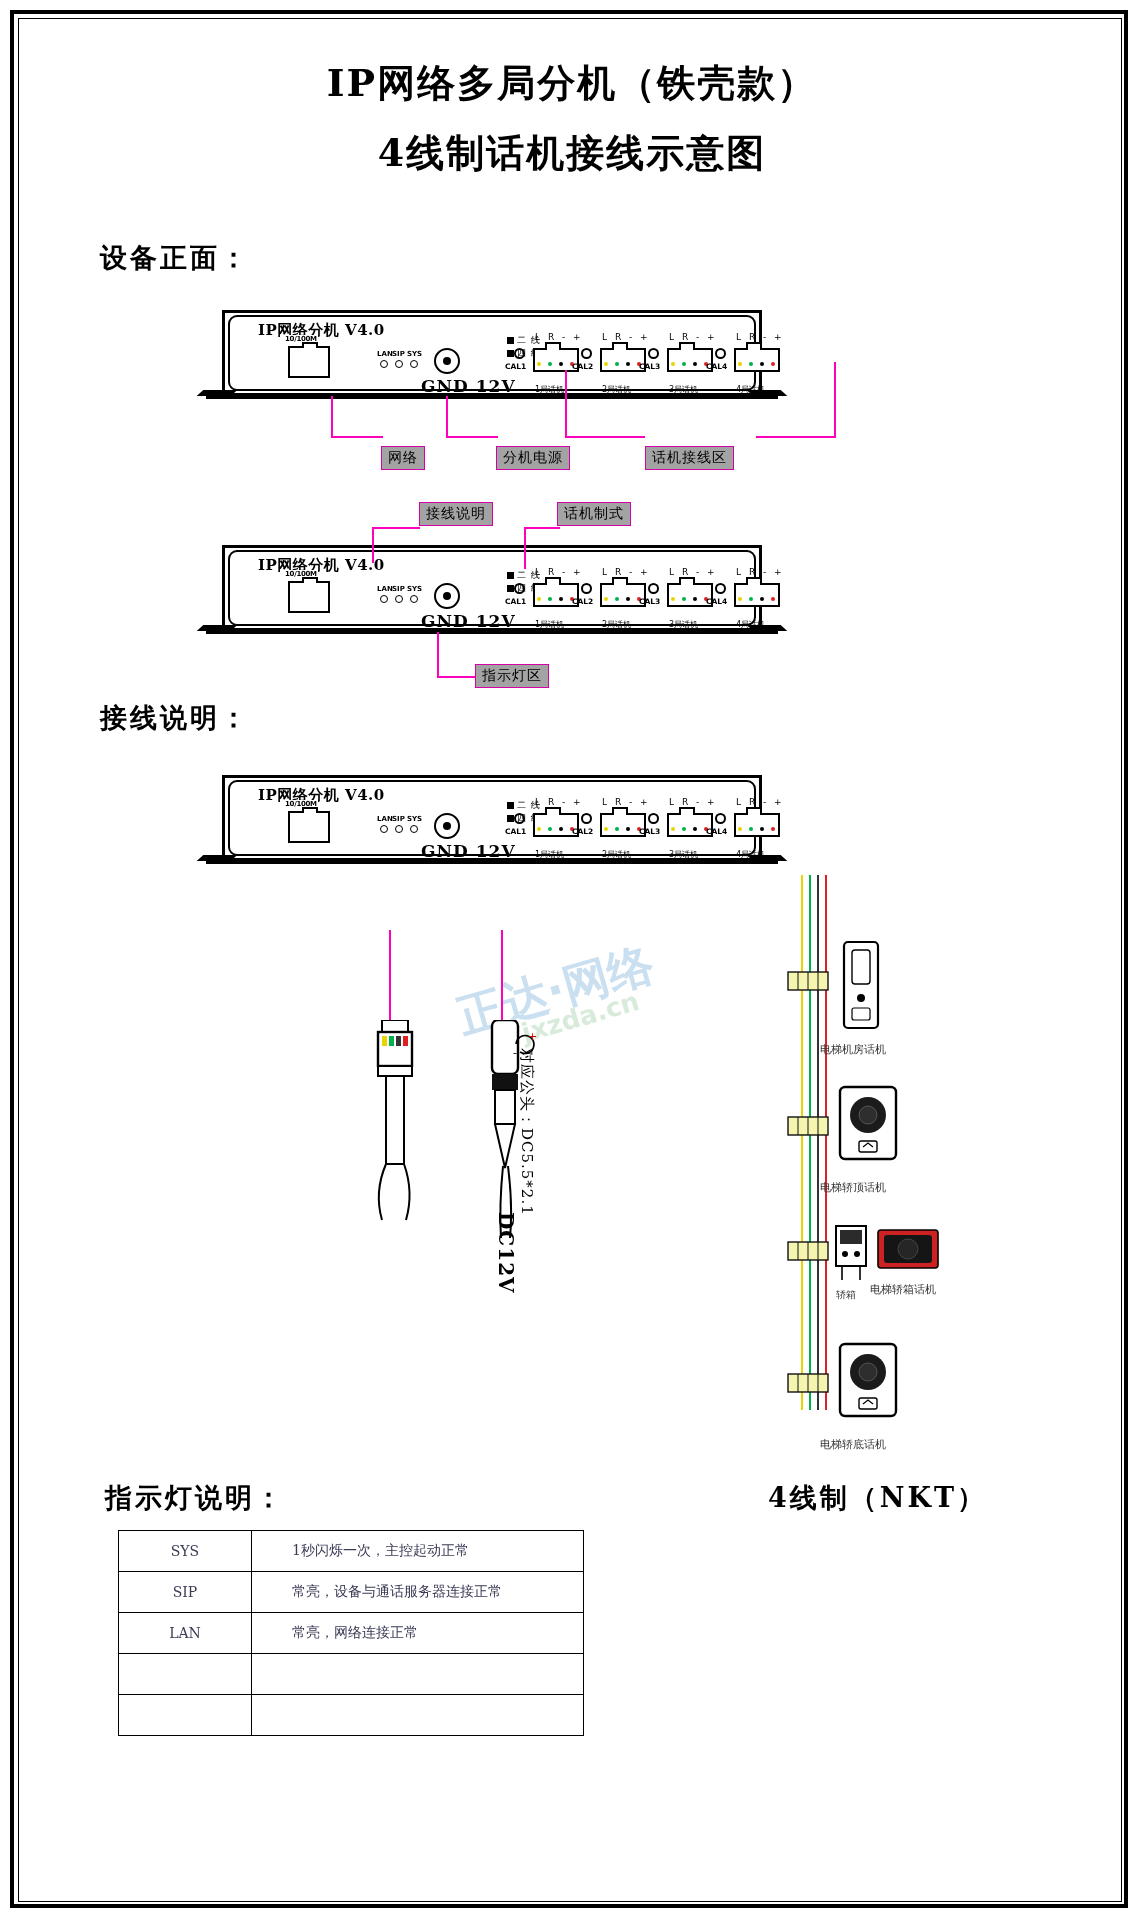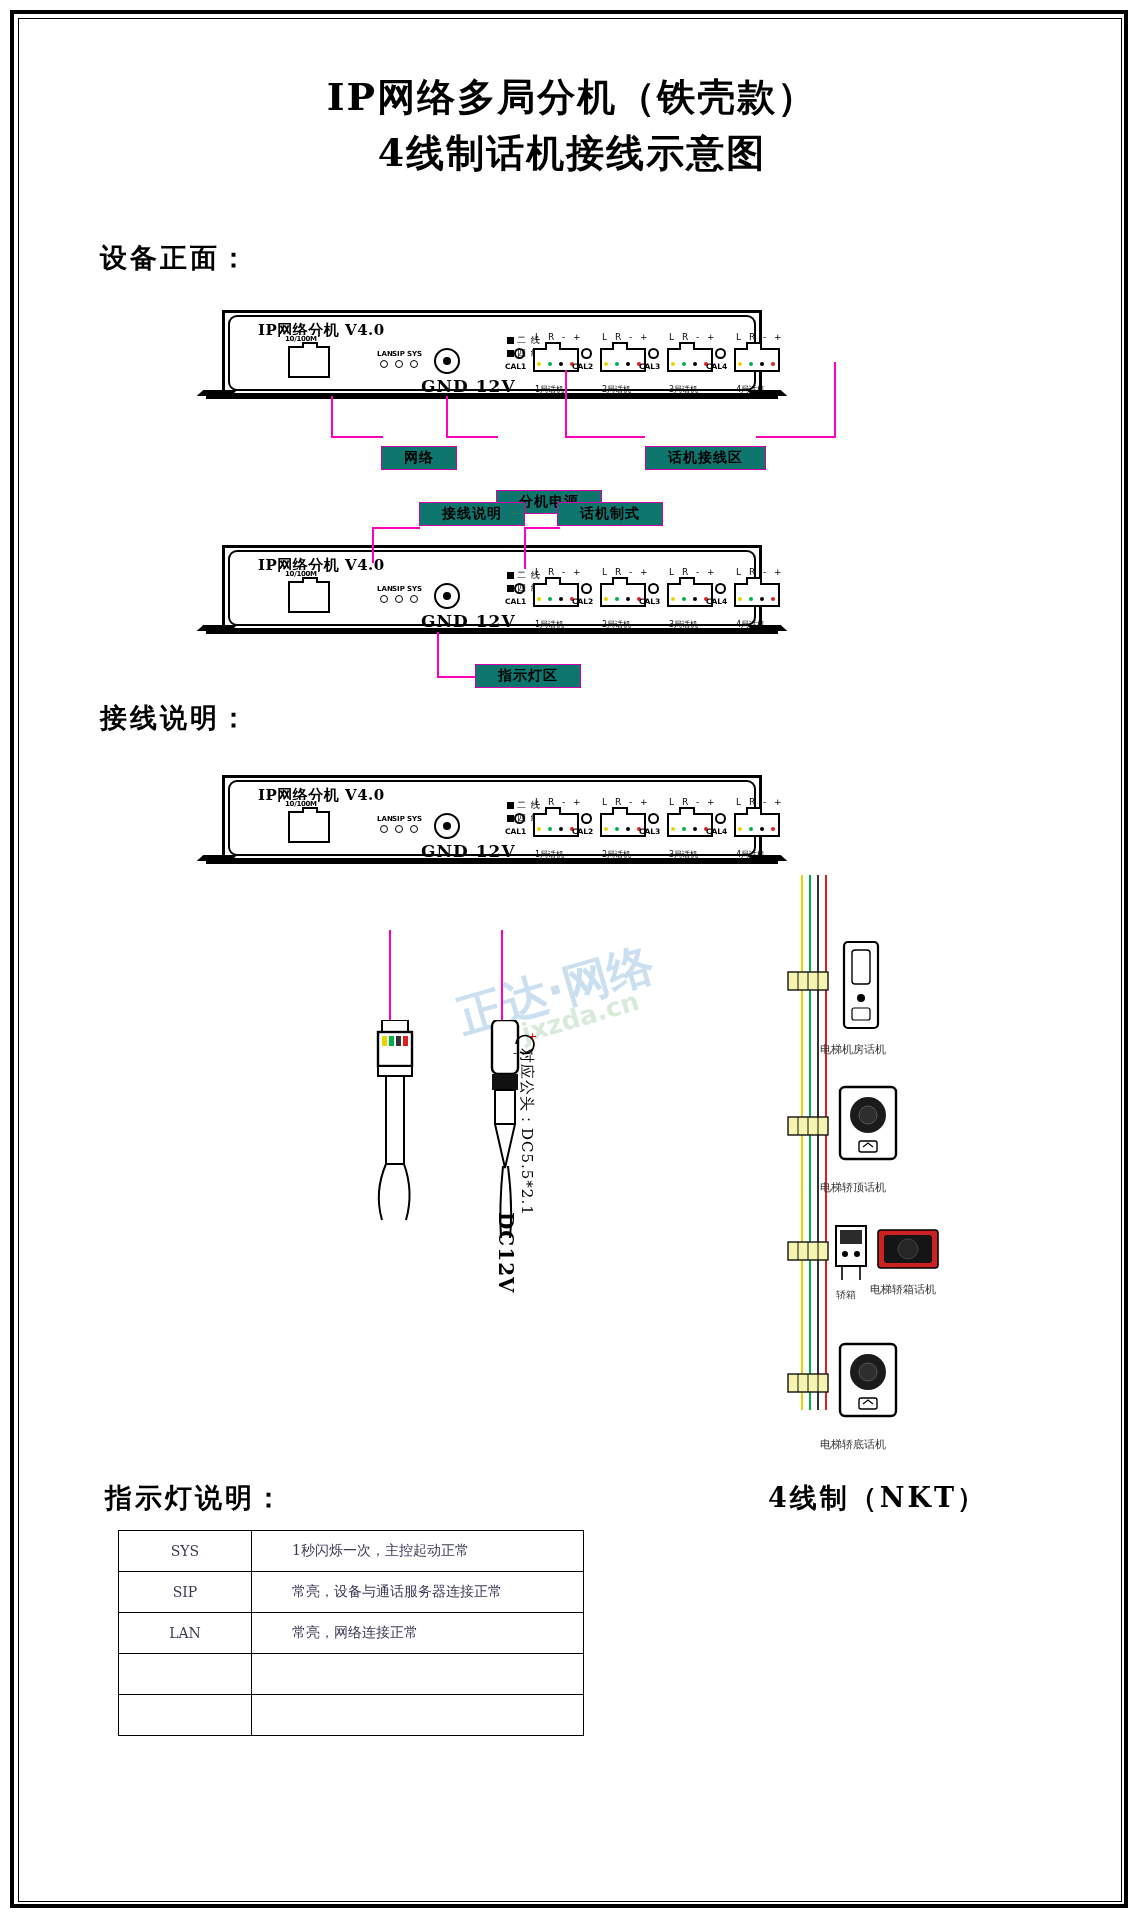--- a/index.html
+++ b/index.html
@@ -1,21 +1,21 @@
 <!DOCTYPE html>
 <html><head>
 <meta charset="utf-8">
 <style>
   html,body{margin:0;padding:0;background:#fff;}
   body{width:1144px;height:1924px;position:relative;font-family:"Liberation Serif",serif;color:#000;}
   .page-border{position:absolute;left:10px;top:10px;width:1118px;height:1898px;border:4px solid #000;box-sizing:border-box;}
   .page-border-inner{position:absolute;left:18px;top:18px;width:1104px;height:1884px;border:1px solid #000;box-sizing:border-box;}
 
   .title{position:absolute;width:100%;text-align:center;font-family:"DejaVu Serif",serif;font-weight:bold;font-size:38px;letter-spacing:2px;}
-  .t1{top:72px;}
+  .t1{top:58px;}
   .t2{top:128px;}
 
   .sect{position:absolute;font-family:"DejaVu Serif",serif;font-weight:bold;font-size:27px;letter-spacing:3px;}
 
   
   .device{position:absolute;width:540px;height:92px;}
   .dev-outer{position:absolute;left:0;top:0;width:540px;height:86px;border:3px solid #000;box-sizing:border-box;background:#fff;}
   .dev-inner{position:absolute;left:6px;top:5px;width:528px;height:76px;border:2px solid #000;border-radius:9px;box-sizing:border-box;background:#fff;}
   .dev-foot-l{position:absolute;left:-22px;top:80px;width:34px;height:6px;background:#000;transform:skewX(-48deg);}
   .dev-foot-r{position:absolute;left:528px;top:80px;width:34px;height:6px;background:#000;transform:skewX(48deg);}
@@ -44,21 +44,21 @@
   .plabel{position:absolute;left:8px;top:0;font-size:9px;font-family:"DejaVu Sans",sans-serif;letter-spacing:2.5px;white-space:nowrap;}
   .pbody{position:absolute;left:6px;top:16px;width:46px;height:24px;border:2.5px solid #000;box-sizing:border-box;background:#fff;}
   .pnotch{position:absolute;left:18px;top:10px;width:16px;height:8px;background:#fff;border:2.5px solid #000;border-bottom:none;box-sizing:border-box;}
   .pins{position:absolute;left:10px;top:30px;display:flex;gap:7px;}
   .pin{width:4px;height:4px;border-radius:50%;}
   .calbtn{position:absolute;top:38px;width:11px;height:11px;border:2px solid #000;border-radius:50%;box-sizing:border-box;}
   .callab{position:absolute;top:52px;font-size:7.5px;font-family:"DejaVu Sans",sans-serif;font-weight:bold;white-space:nowrap;}
   .portname{position:absolute;top:52px;font-size:8px;font-family:"DejaVu Sans",sans-serif;white-space:nowrap;}
 
   
-  .callout{position:absolute;font-family:"DejaVu Serif",serif;font-size:14px;font-weight:bold;border:1.4px solid #d400a8;padding:2px 22px;background:#0f766e;white-space:nowrap;letter-spacing:1px;}
+  .callout{position:absolute;font-family:"DejaVu Serif",serif;font-size:14px;font-weight:normal;border:1.4px solid #d400a8;padding:2px 6px;background:#a3a3a3;white-space:nowrap;letter-spacing:1px;}
   .cline{position:absolute;background:#ff00bb;}
 
   
   .wm{position:absolute;color:#bdd9ee;font-family:"DejaVu Sans",sans-serif;font-weight:bold;opacity:.8;pointer-events:none;}
 
   
   .tbl{position:absolute;border-collapse:collapse;font-family:"DejaVu Serif",serif;}
   .tbl td{border:1.3px solid #000;height:38px;text-align:center;color:#3a3a55;font-size:14px;}
   .tbl td.c1{width:130px;}
   .tbl td.c2{width:290px;text-align:left;padding-left:40px;}
@@ -168,21 +168,21 @@
     <div class="calbtn" style="left: 493px;"></div>
     <div class="callab" style="left: 484px;">CAL4</div>
   </div>
 
 <div class="cline" style="left:331px;top:396px;width:1.8px;height:40px;"></div>
 <div class="cline" style="left:331px;top:436px;width:52px;height:1.8px;"></div>
 <div class="callout" style="left:381px;top:446px;">网络</div>
 
 <div class="cline" style="left:446px;top:396px;width:1.8px;height:40px;"></div>
 <div class="cline" style="left:446px;top:436px;width:52px;height:1.8px;"></div>
-<div class="callout" style="left:496px;top:446px;margin-top:44px;">分机电源</div>
+<div class="callout" style="left:496px;top:446px;">分机电源</div>
 
 <div class="cline" style="left:565px;top:370px;width:1.8px;height:66px;"></div>
 <div class="cline" style="left:565px;top:436px;width:80px;height:1.8px;"></div>
 <div class="cline" style="left:834px;top:362px;width:1.8px;height:74px;"></div>
 <div class="cline" style="left:756px;top:436px;width:80px;height:1.8px;"></div>
 <div class="callout" style="left:645px;top:446px;">话机接线区</div>
 
 <div class="device" id="dev2" style="left:222px;top:545px;">
   <div class="dev-outer"></div>
   <div class="dev-inner"></div>

